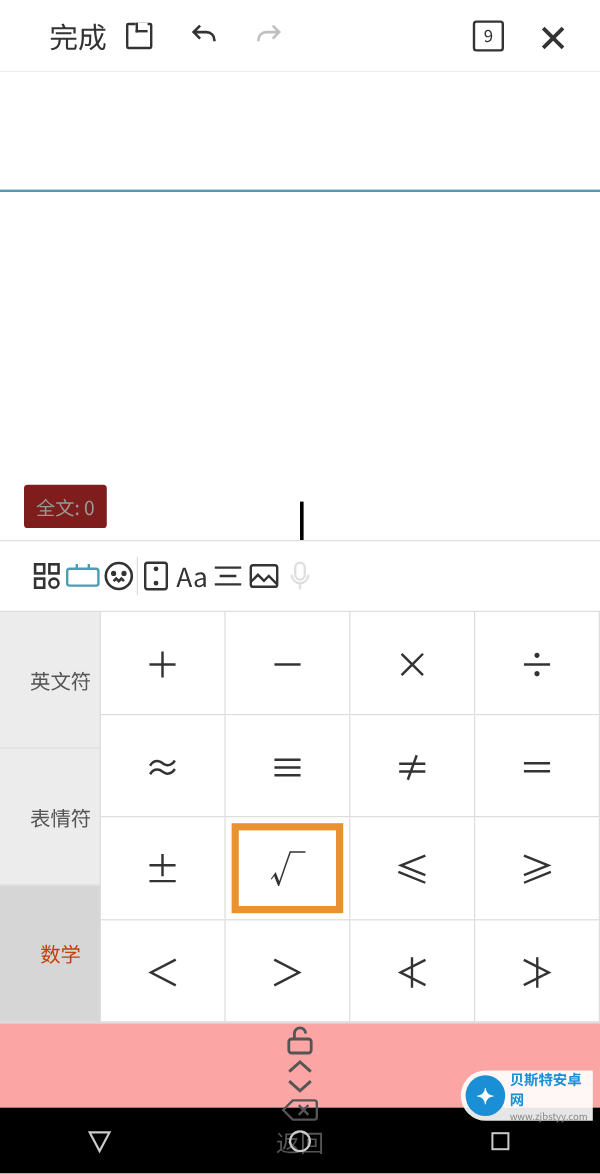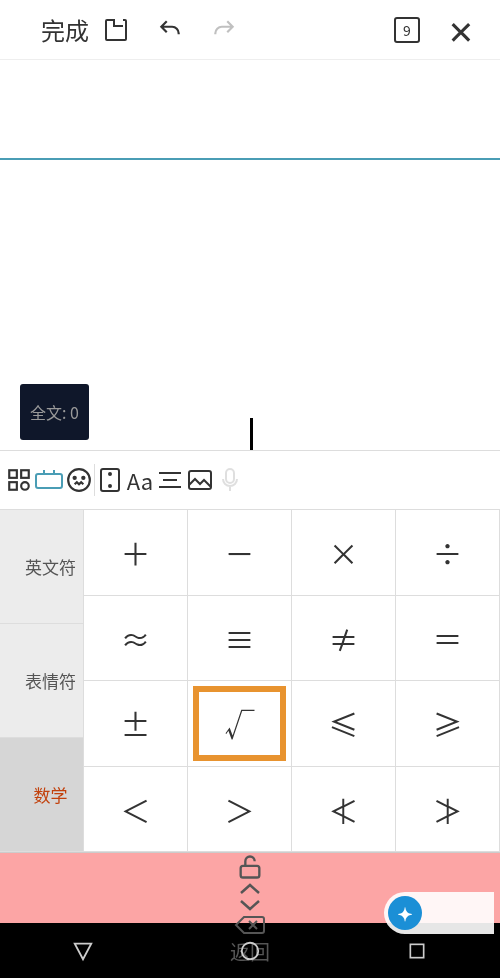--- a/index.html
+++ b/index.html
@@ -8,24 +8,24 @@
     .top-toolbar { height: 60px; display: flex; align-items: center; padding: 0 12px; border-bottom: 1px solid #eee; }
     .top-toolbar .done { font-size: 24px; color: #333; margin-left: 29px; }
     .top-toolbar .icon-btn { width: 54px; height: 54px; display: flex; align-items: center; justify-content: center; }
     .spacer { flex: 1; }
     .square-num { width: 26px; height: 26px; border: 2px solid #333; border-radius: 3px; display: flex; align-items: center; justify-content: center; font-size: 14px; color: #333; }
     .close-x { font-size: 32px; color: #333; }
     
     .title-area { height: 100px; border-bottom: 2px solid #4a9db5; }
     
     .content-area { height: 290px; position: relative; }
-    .text-count { position: absolute; left: 20px; bottom: 10px; background: #0f172a; border-radius: 3px; padding: 16px 10px; font-size: 16px; color: #999; }
+    .text-count { position: absolute; left: 20px; bottom: 10px; background: #7f1d1d; border-radius: 3px; padding: 6px 10px; font-size: 16px; color: #999; }
     .cursor { position: absolute; left: 250px; bottom: 0px; width: 3px; height: 32px; background: #000; }
     
-    .format-bar { height: 60px; display: flex; align-items: center; border-top: 1px solid #ddd; border-bottom: 1px solid #ddd; padding: 0 4px; }
+    .format-bar { height: 60px; display: flex; align-items: center; border-top: 1px solid #ddd; border-bottom: 1px solid #ddd; padding: 0 24px; }
     .format-bar .fb-icon { width: 30px; height: 30px; display: flex; align-items: center; justify-content: center; }
     .format-bar .divider { width: 1px; height: 32px; background: #ddd; }
     .fb-icon.active { color: #4a9db5; }
     
     .symbol-area { display: flex; height: 343px; border-bottom: 1px solid #ccc; }
     .category-col { width: 84px; display: flex; flex-direction: column; }
     .cat-item { flex: 1; display: flex; align-items: center; justify-content: center; font-size: 17px; color: #555; background: #ececec; border-bottom: 1px solid #ddd; border-right: 1px solid #ddd; padding-left: 18px; }
     .cat-item.selected { background: #d6d6d6; color: #c2410c; }
     
     .symbol-grid { flex: 1; display: grid; grid-template-columns: repeat(4, 1fr); grid-template-rows: repeat(4, 1fr); }
@@ -203,13 +203,17 @@
   </div>
   <div class="nav-item">
     <svg width="20" height="20" viewBox="0 0 24 24" fill="none" stroke="#ccc" stroke-width="2">
         <rect x="4" y="4" width="16" height="16"></rect>
       </svg>
   </div>
 </div>
 
 <div class="watermark">
   <div class="wm-circle">✦</div>
+  <div class="wm-text">
+    <span class="l1">贝斯特安卓网</span>
+    <span class="l2">www.zjbstyy.com</span>
+  </div>
 </div>
 
 </body></html>

